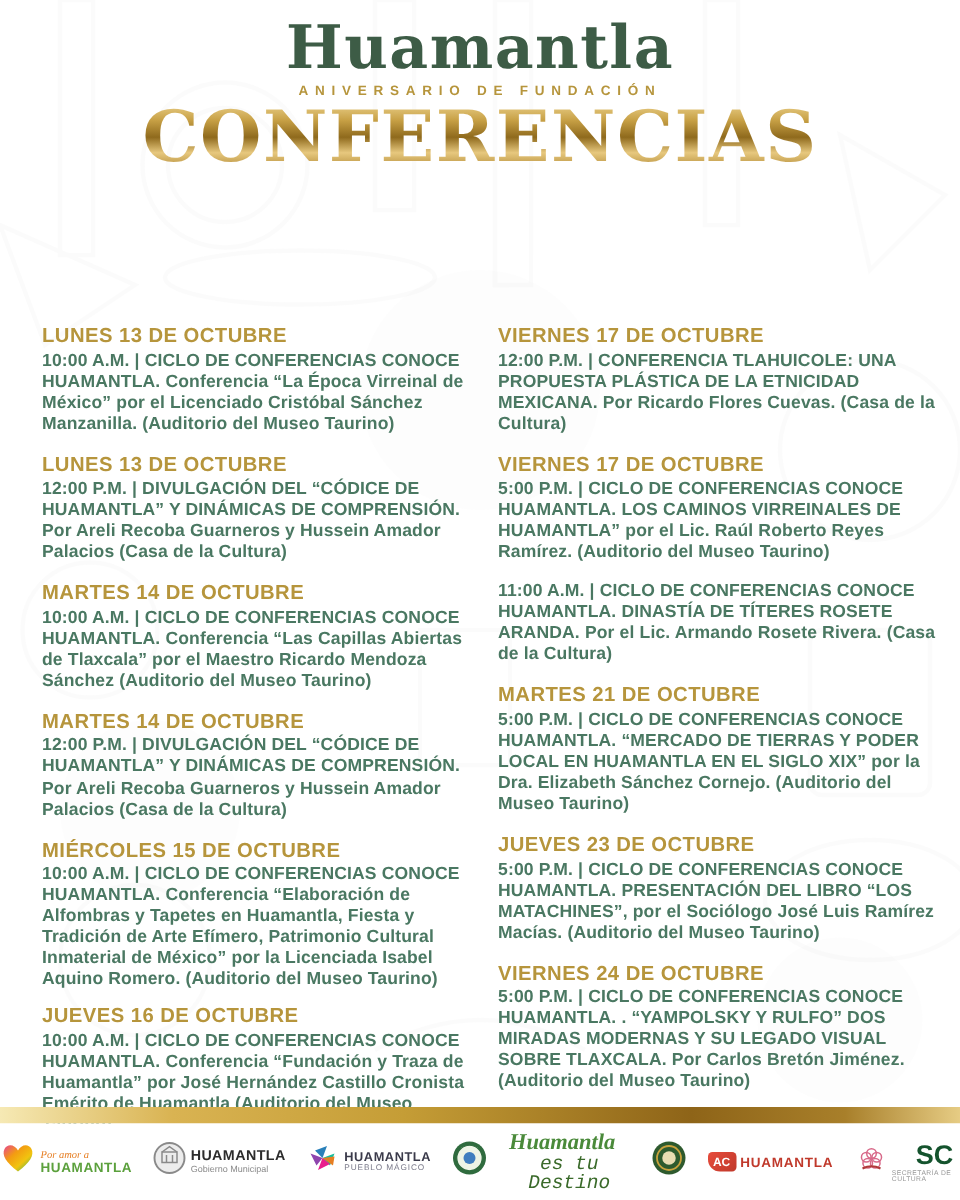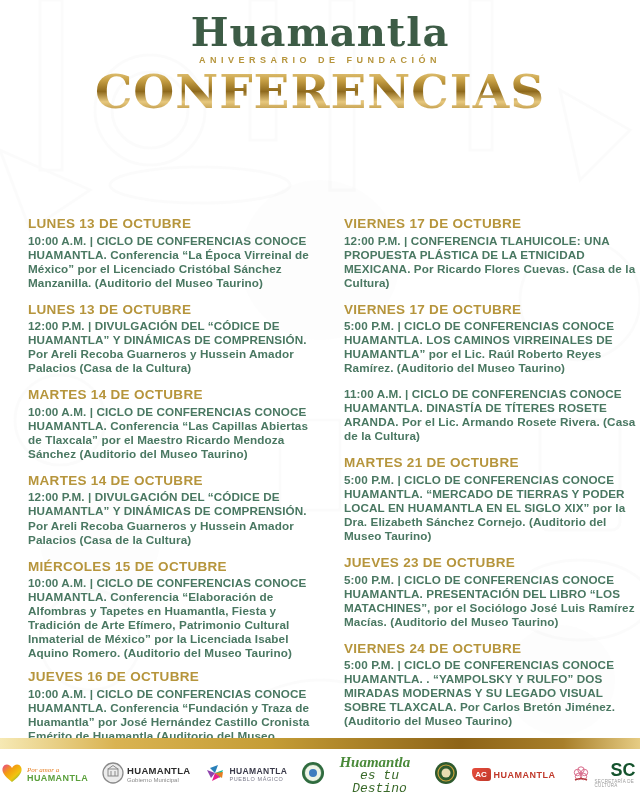--- a/index.html
+++ b/index.html
@@ -55,21 +55,21 @@
     letter-spacing:1px;
   }
 
   
   .schedule{
     position:absolute;
     top:216px; left:28px;
     width:588px;
     display:grid;
     grid-template-columns:292px 292px;
-    column-gap:24px;
+    column-gap:12px;
     z-index:2;
   }
   .entry{ margin-bottom:12px; }
   .entry-date{
     font-size:13.5px;
     font-weight:bold;
     color:#b6953c;
     letter-spacing:.3px;
     line-height:1.15;
   }

